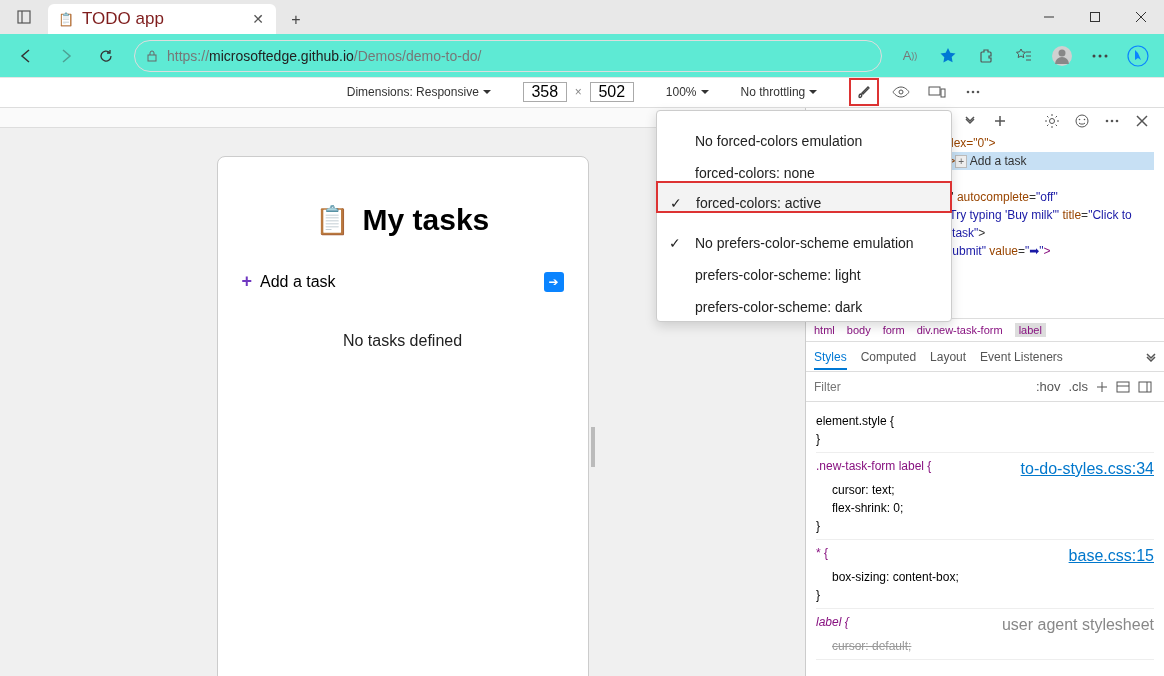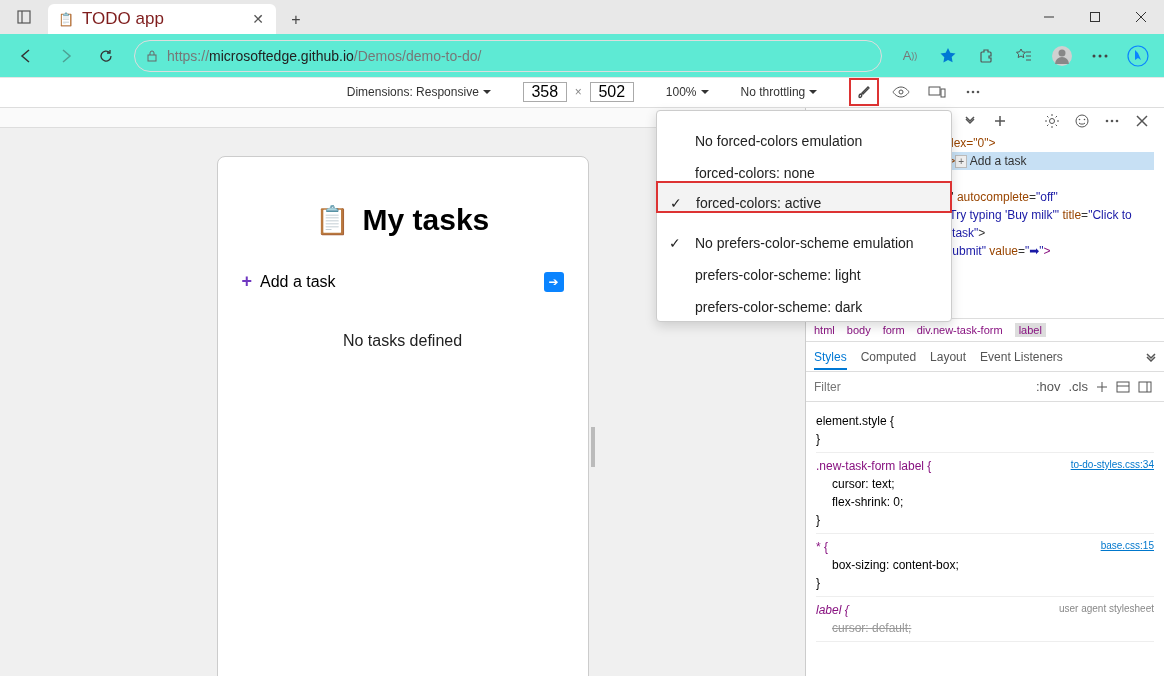--- a/index.html
+++ b/index.html
@@ -72,21 +72,21 @@
 .crumbs .active { background: #ddd; padding: 1px 4px; }
 .subtabs { height: 30px; border-bottom: 1px solid #ddd; display: flex; align-items: center; padding: 0 8px; gap: 14px; color: #555; }
 .subtabs .active { color: #0078d4; border-bottom: 2px solid #0078d4; padding-bottom: 4px; margin-bottom: -6px; }
 .filter-row { height: 30px; border-bottom: 1px solid #ddd; display: flex; align-items: center; padding: 0 8px; }
 .filter-input { flex: 1; border: none; font-size: 12px; color: #888; }
 .filter-btn { font-size: 13px; color: #555; padding: 0 4px; }
 .styles { padding: 6px 10px; font-family: Consolas, monospace; font-size: 12px; line-height: 1.5; overflow: auto; flex: 1; }
 .rule { border-bottom: 1px solid #eee; padding: 4px 0; }
 .rule-head { display: flex; justify-content: space-between; }
 .rule-sel { color: #881280; }
-.rule-src { color: #07c; text-decoration: underline; font-size: 10px; }
+.rule-src { color: #07c; text-decoration: underline; font-size: 16px; }
 .rule-src.ua { color: #888; text-decoration: none; }
 .prop { padding-left: 16px; }
 .prop.strike { text-decoration: line-through; color: #999; }
 svg { display: block; }
 </style>
 </head>
 <body>
 
 <div class="titlebar">
   <div class="titlebar-left">

